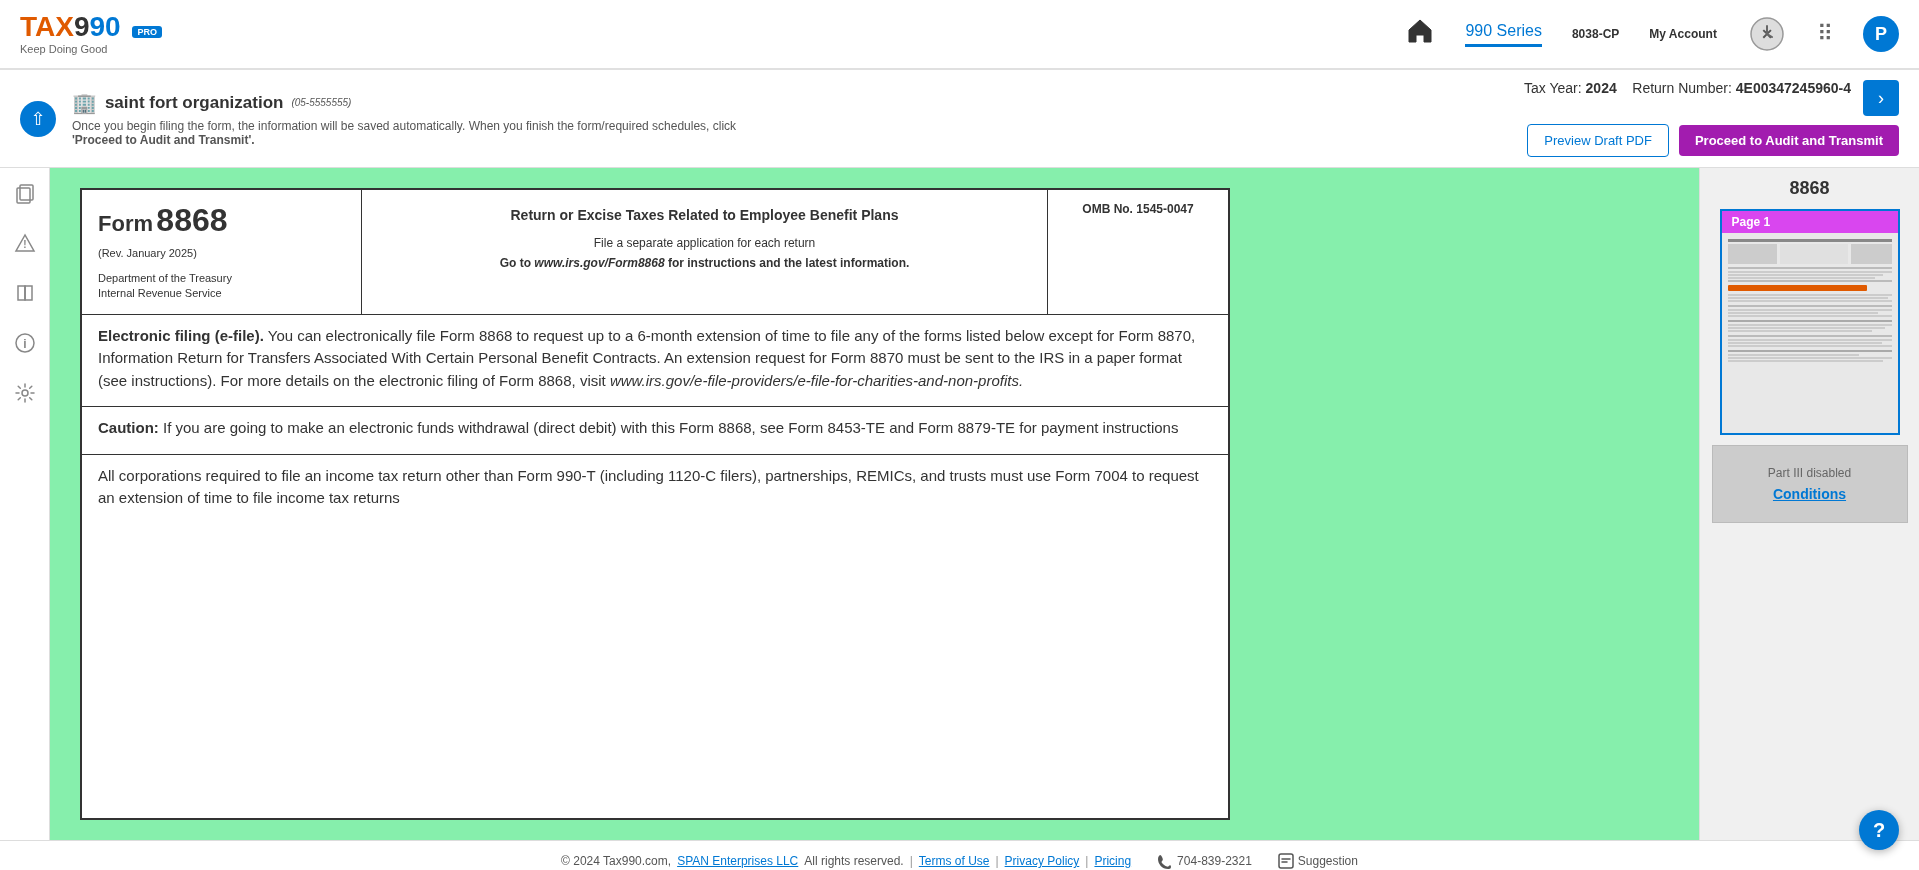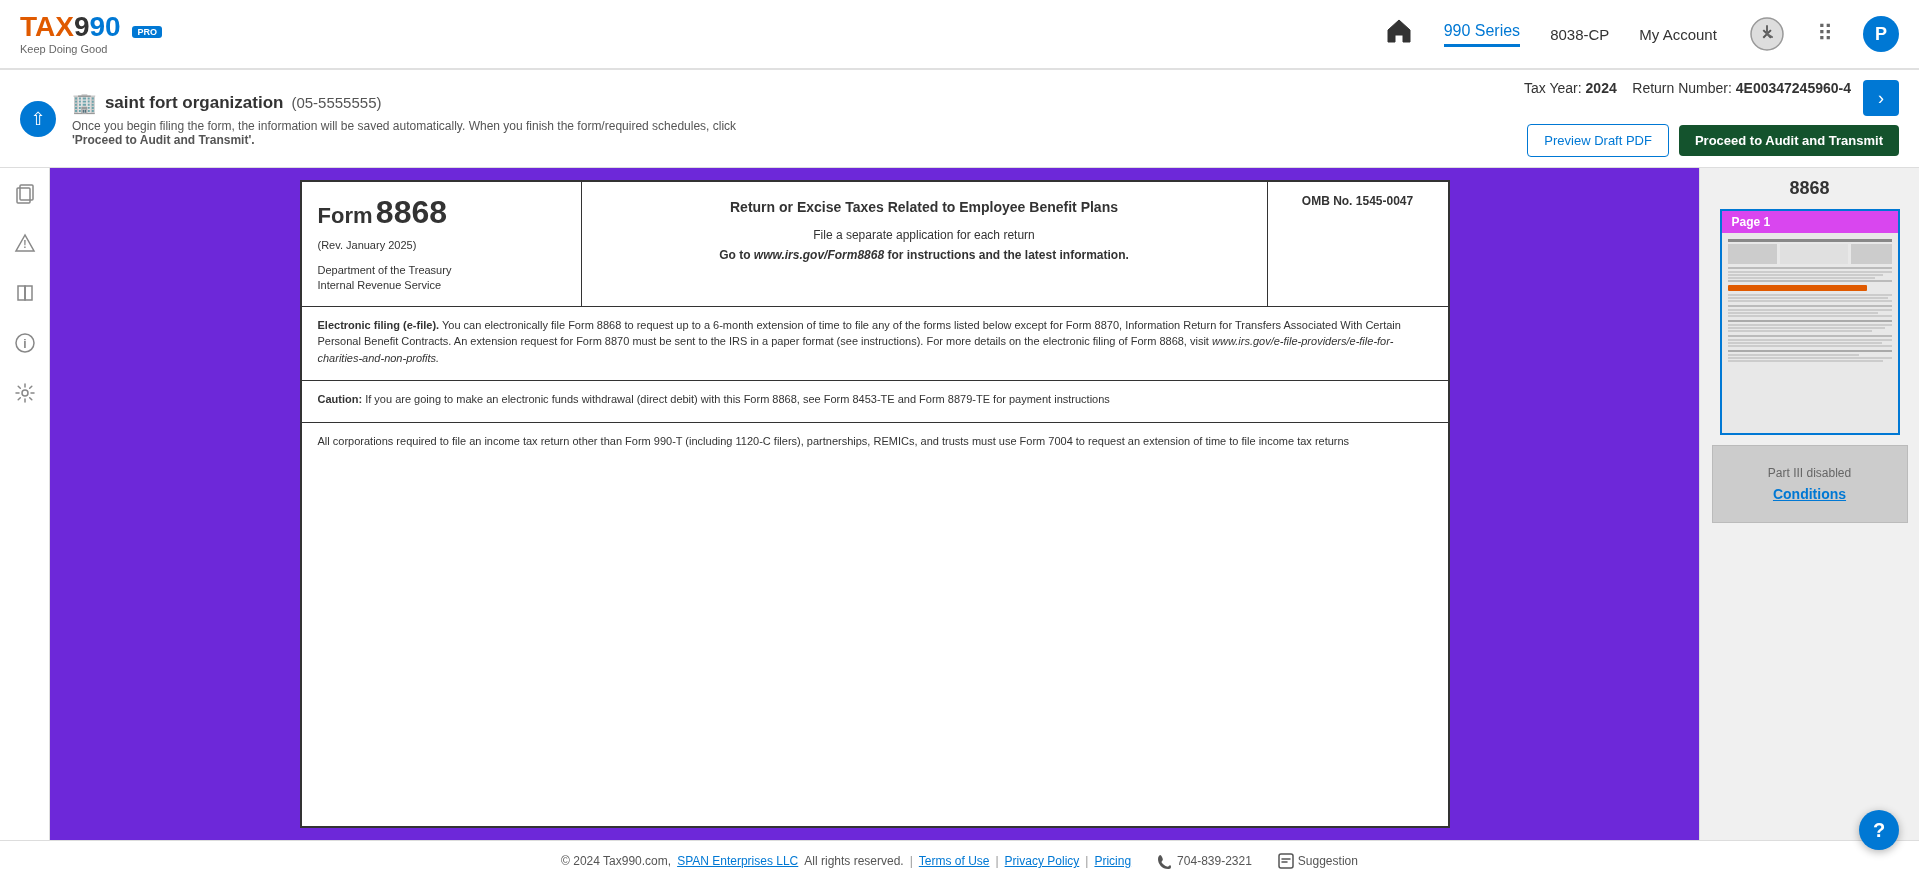--- a/index.html
+++ b/index.html
@@ -61,23 +61,23 @@
       color: #0078d4;
       cursor: pointer;
       text-decoration: none;
       font-weight: 500;
     }
     .nav-link.active {
       border-bottom: 3px solid #0078d4;
       padding-bottom: 4px;
     }
     .nav-text {
-      font-size: 15px;
+      font-size: 12px;
       color: #333;
-      font-weight: 400;
+      font-weight: 700;
     }
     .nav-icon-circle {
       width: 36px;
       height: 36px;
       border-radius: 50%;
       background: #0078d4;
       color: #fff;
       display: flex;
       align-items: center;
       justify-content: center;
@@ -89,21 +89,21 @@
       border: 1px solid #0078d4;
       color: #0078d4;
       background: #fff;
       padding: 8px 16px;
       border-radius: 4px;
       cursor: pointer;
       font-size: 13px;
       font-weight: 500;
     }
     .btn-proceed {
-      background: #14532d;
+      background: #a21caf;
       color: #fff;
       border: none;
       padding: 8px 16px;
       border-radius: 4px;
       cursor: pointer;
       font-size: 13px;
       font-weight: bold;
     }
     .btn-arrow-up {
       width: 36px;
@@ -150,25 +150,24 @@
       width: 30px;
       height: 30px;
       display: flex;
       align-items: center;
       justify-content: center;
     }
 
     
     .form-area {
       flex: 1;
-      background: #6d28d9;
+      background: #86efac;
       overflow-y: auto;
-      padding: 12px 30px;
-      display: flex;
-      justify-content: center;
+      padding: 20px 30px;
+      display: flex;
     }
     .form-document {
       background: #fff;
       width: 100%;
       max-width: 1150px;
       border: 2px solid #333;
       font-size: 12px;
     }
     .form-header-row {
       display: flex;
@@ -233,21 +232,21 @@
       font-size: 12px;
     }
     .form-omb {
       font-size: 12px;
       font-weight: bold;
     }
 
     .form-section {
       border-bottom: 1px solid #333;
       padding: 10px 16px;
-      font-size: 11px;
+      font-size: 15px;
       line-height: 1.5;
     }
     .form-section p {
       margin-bottom: 4px;
     }
 
     
     .right-panel {
       width: 220px;
       background: #f0f0f0;
@@ -422,21 +421,21 @@
 <div style="background:#fff;border-bottom:1px solid #ddd;padding:10px 20px;">
   <div class="sub-header-top">
     <div class="sub-header-left">
 
       <button class="btn-arrow-up">⇧</button>
 
       <div>
         <div style="display:flex;align-items:center;gap:8px;">
           <span style="font-size:20px;color:#555;">🏢</span>
           <span style="font-size:17px;font-weight:bold;">saint fort organization</span>
-          <span style="font-size:15px;color:#555;">(05-5555555)</span>
+          <span style="font-size:10px;color:#555;font-style:italic;">(05-5555555)</span>
         </div>
         <div style="font-size:12px;color:#555;margin-top:4px;max-width:700px;">
           <span>Once you begin filing the form, the information will be saved automatically. When you finish the form/required schedules, click </span><strong>'Proceed to Audit and Transmit'.</strong>
         </div>
       </div>
     </div>
 
     <div class="sub-header-right">
       <div class="tax-return-row">
         <span style="font-size:14px;">

